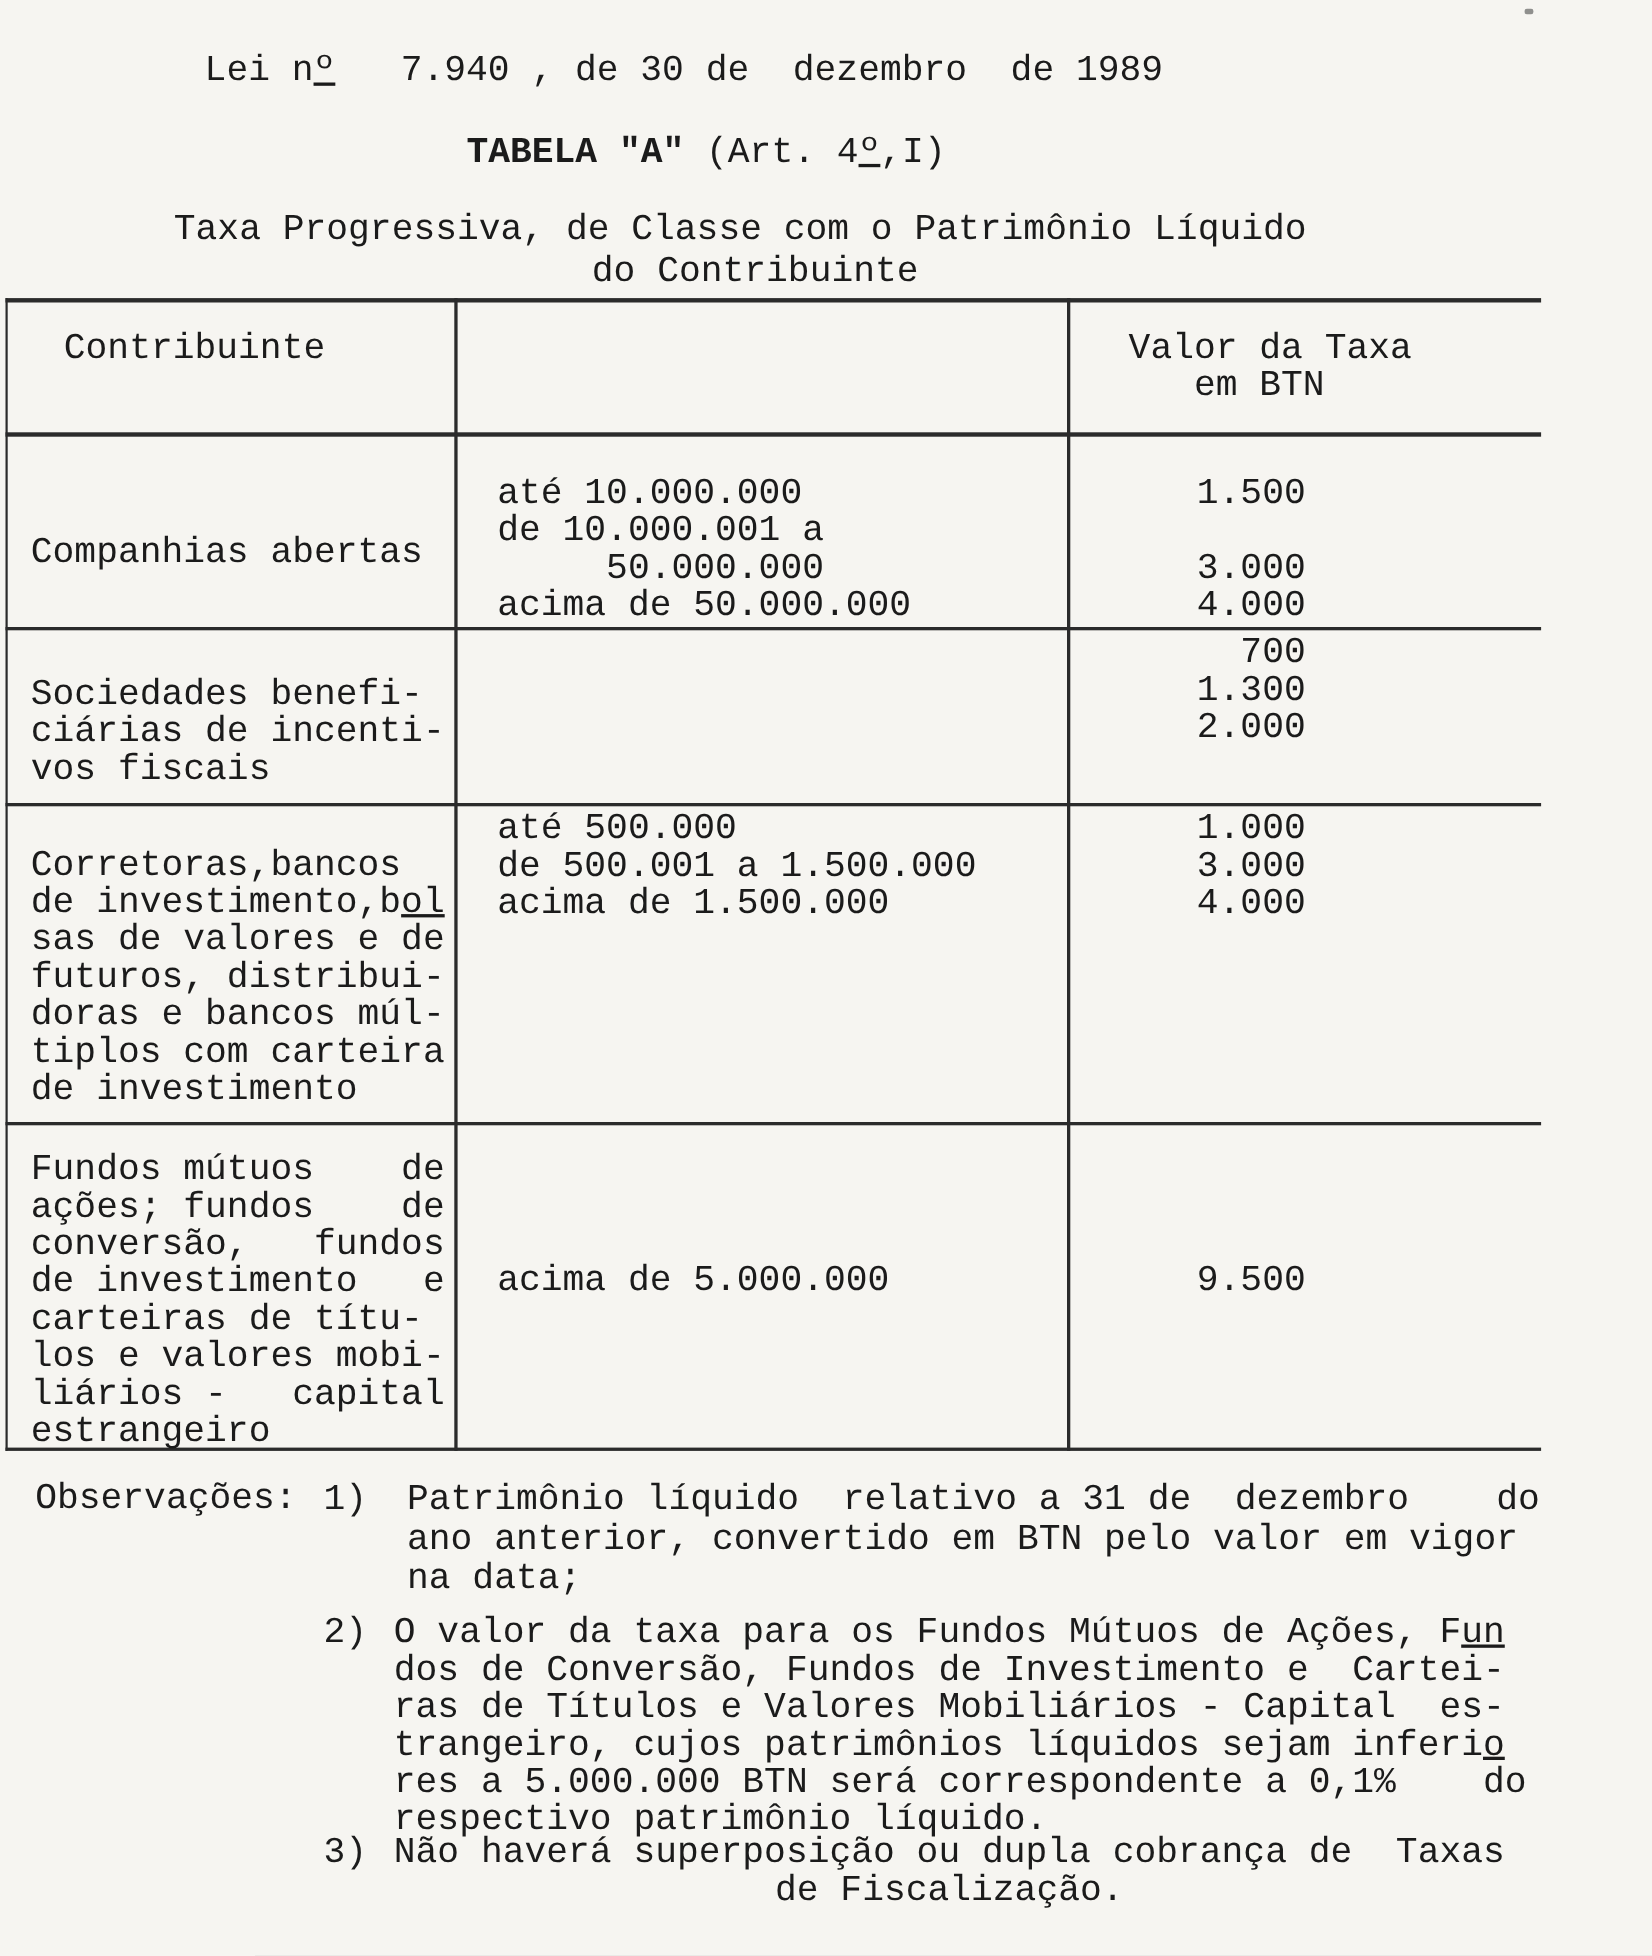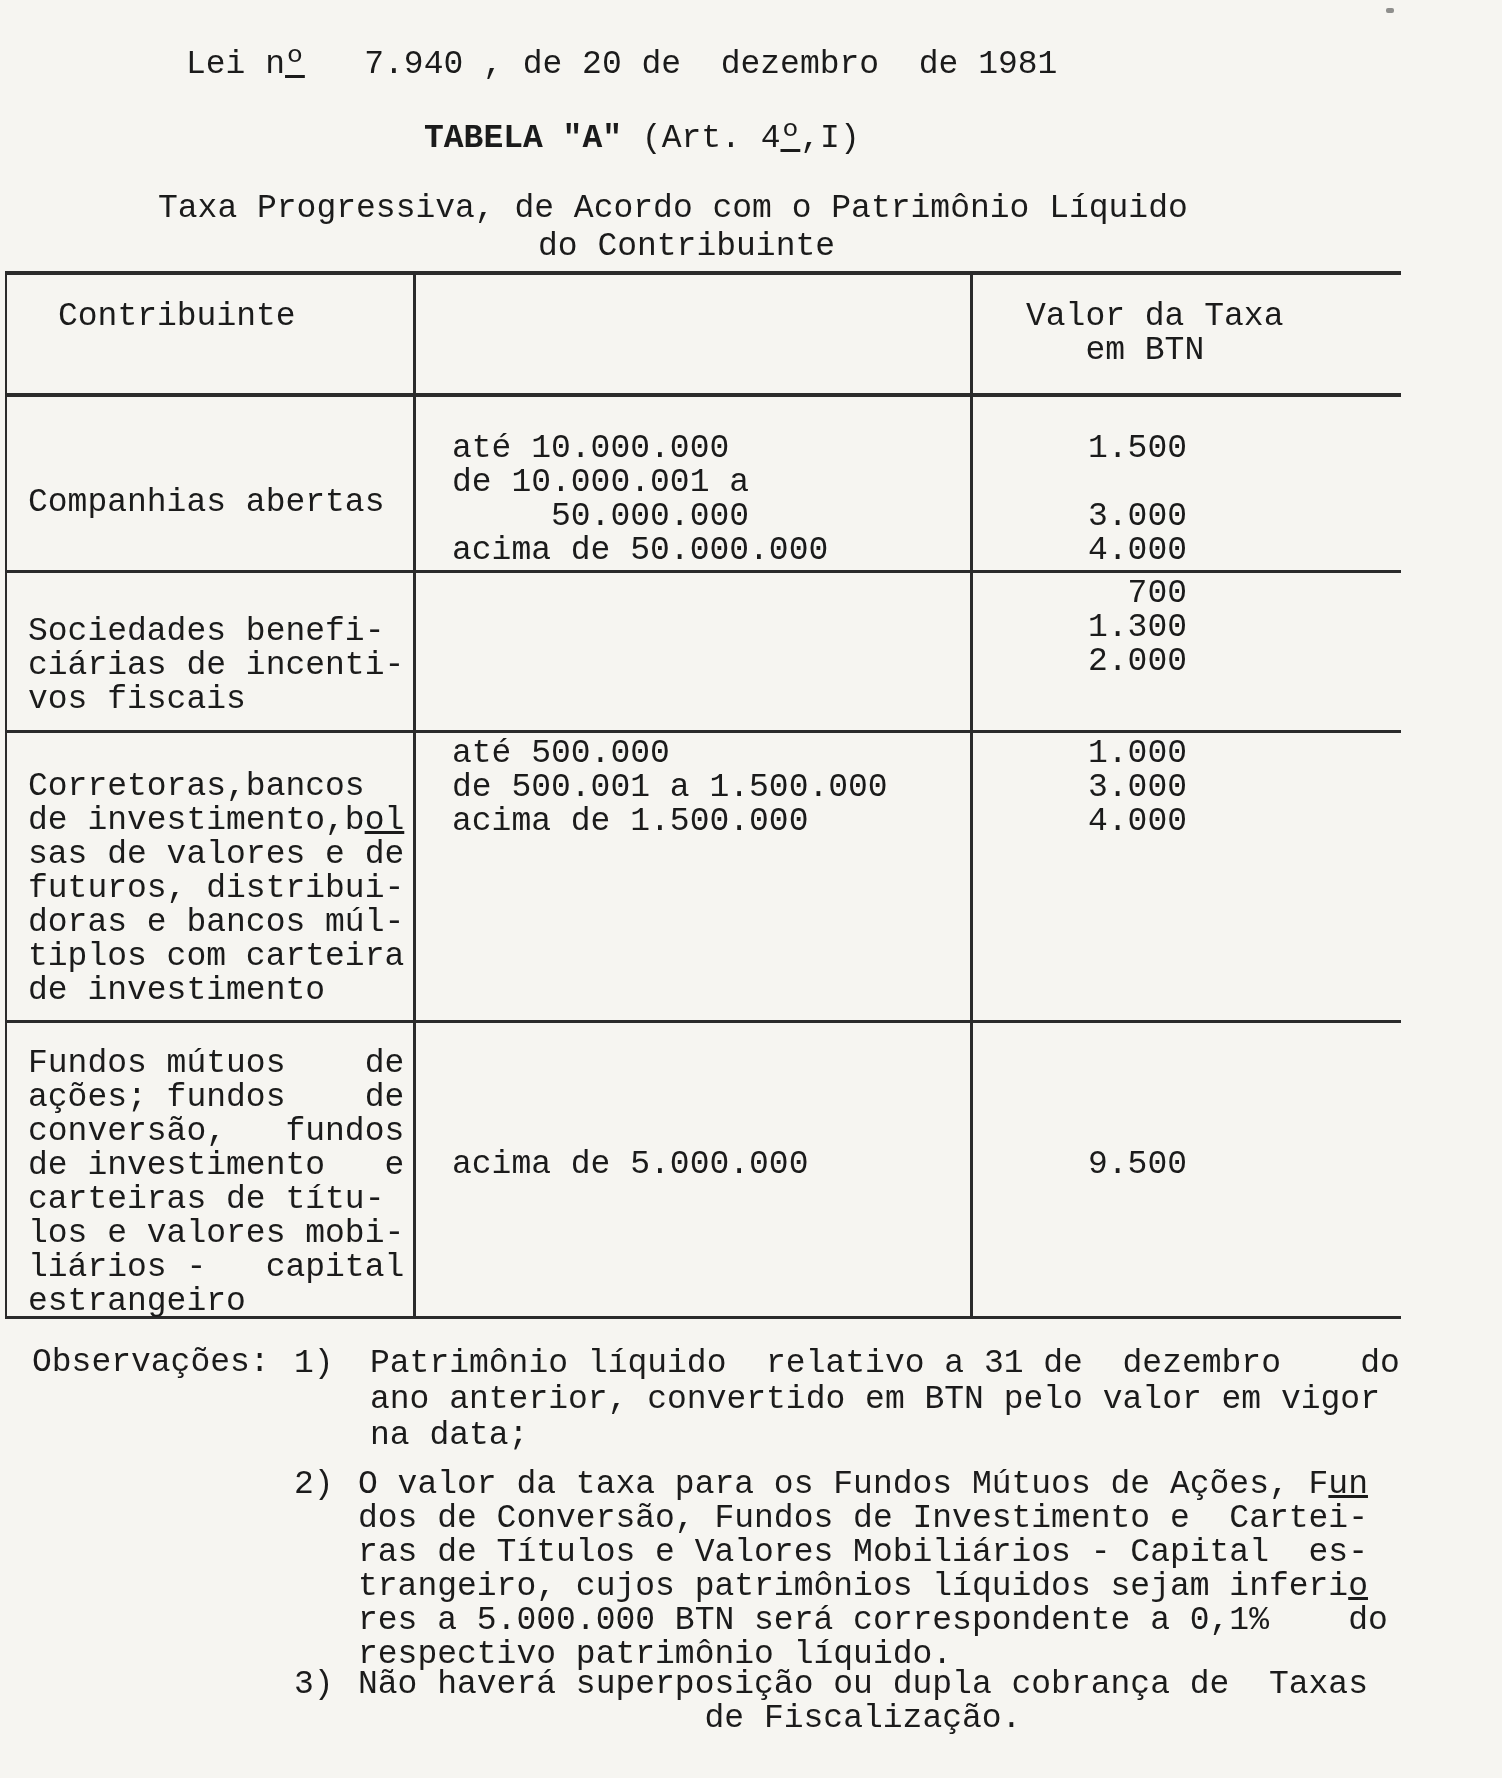--- a/index.html
+++ b/index.html
@@ -22,25 +22,25 @@
   .lh36 { line-height:36px; }
   .speck { position:absolute; background:#8f8f8d; border-radius:2px; }
 </style>
 </head>
 <body>
 
 <div class="page">
 
   <div class="speck" style="left:1386px; top:8px; width:8px; height:5px;"></div>
 
-  <div class="cell" style="left:186px; top:48px;"><span>Lei n</span><span class="cont">º</span><span>   7.940 , de 20 de  dezembro  de 1981</span></div>
+  <div class="cell" style="left:186px; top:48px;"><span>Lei n</span><span class="cont">º</span><span>   7.940 , de 30 de  dezembro  de 1989</span></div>
 
   <div class="cell" style="left:424px; top:122px;"><span class="bold">TABELA "A"</span><span> (Art. 4</span><span class="cont">º</span><span>,I)</span></div>
 
-  <div class="cell" style="left:158px; top:192px;">Taxa Progressiva, de Acordo com o Patrimônio Líquido</div>
+  <div class="cell" style="left:158px; top:192px;">Taxa Progressiva, de Classe com o Patrimônio Líquido</div>
   <div class="cell" style="left:490px; top:230px;margin-left:48px;">do Contribuinte</div>
 
   <div class="hrule" style="top:271px; height:4px;"></div>
   <div class="hrule" style="top:393px; height:4px;"></div>
   <div class="hrule" style="top:570px; height:3px;"></div>
   <div class="hrule" style="top:730px; height:3px;"></div>
   <div class="hrule" style="top:1020px; height:3px;"></div>
   <div class="hrule" style="top:1316px; height:3px;"></div>
   <div class="vrule" style="left:5px; top:271px; height:1048px; width:2px;"></div>
   <div class="vrule" style="left:413px; top:271px; height:1048px;"></div>

